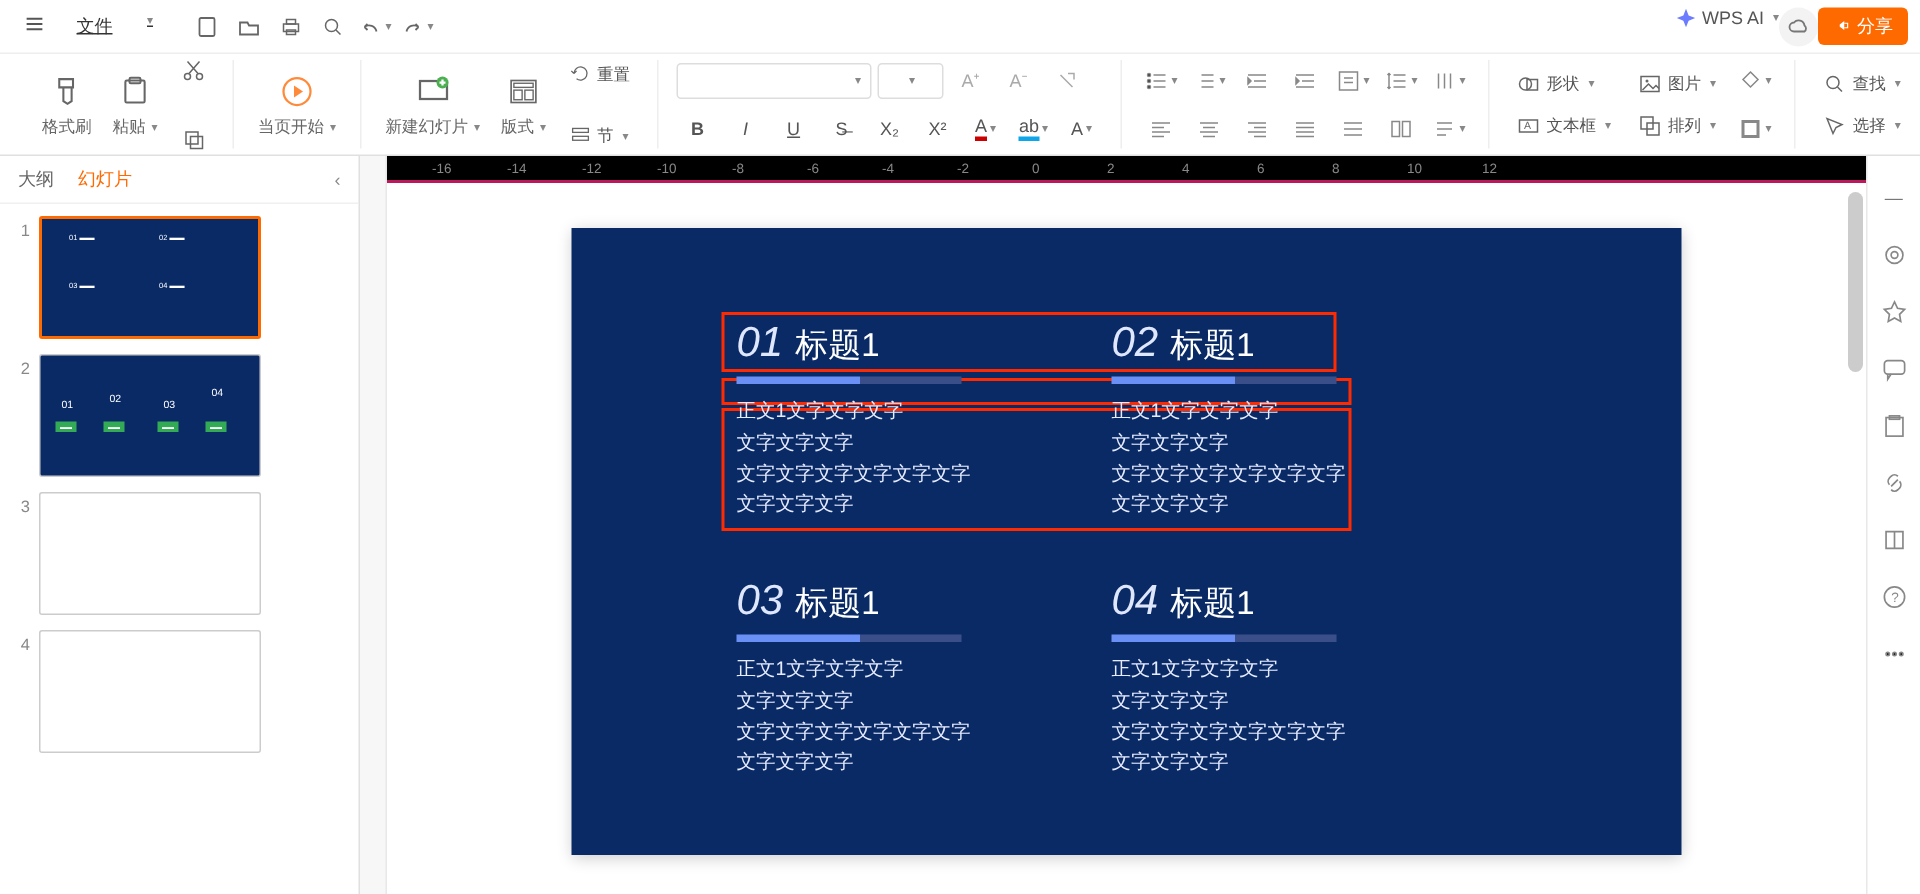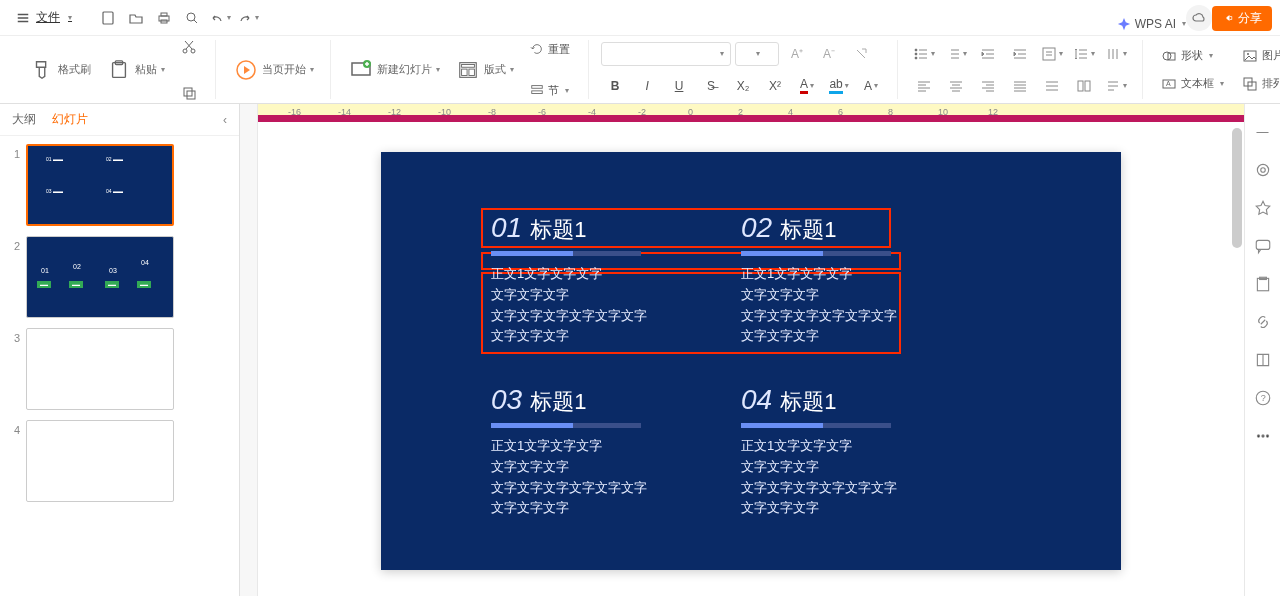--- a/index.html
+++ b/index.html
@@ -1,36 +1,36 @@
 <!DOCTYPE html>
 <html><head>
 <meta charset="utf-8">
 <style>
   * { box-sizing: border-box; margin: 0; padding: 0; font-family: "Microsoft YaHei", sans-serif; }
   body { background: #fff; width: 1280px; height: 596px; overflow: hidden; font-size: 12px; color: #333; }
   
   
   .title-bar { height: 36px; display: flex; align-items: center; padding: 0 8px; border-bottom: 1px solid #eee; }
-  .file-menu { display: flex; align-items: center; gap: 6px; padding: 4px 8px; cursor: pointer; text-decoration: underline; }
+  .file-menu { display: flex; gap: 21px; padding: 4px 8px; cursor: pointer; text-decoration: underline; }
   .file-menu svg { width: 14px; height: 14px; }
   .qat { display: flex; gap: 2px; margin-left: 6px; }
   .qat-btn { width: 26px; height: 26px; display: flex; align-items: center; justify-content: center; border-radius: 4px; cursor: pointer; color: #555; }
   .qat-sep { width: 1px; background: #e0e0e0; margin: 6px 4px; }
   .tabs { display: flex; gap: 18px; margin-left: 18px; }
   .tab { padding: 6px 4px; cursor: pointer; color: #444; }
   .tab.active { color: #ff6a00; border-bottom: 2px solid #ff6a00; font-weight: 500; }
-  .title-right { margin-left: auto; display: flex; align-items: flex-end; }
+  .title-right { margin-left: auto; display: flex; align-items: flex-start; }
   .ai-label { display: flex; align-items: center; gap: 4px; color: #555; }
   .cloud-btn { width: 26px; height: 26px; display:flex; align-items:center; justify-content:center; border-radius:50%; background:#f3f3f3; cursor:pointer; color:#666; }
   .share-btn { background: #ff6a00; color: #fff; padding: 4px 10px; border-radius: 4px; display: flex; align-items: center; gap: 4px; cursor: pointer; }
 
   
   .ribbon { height: 68px; display: flex; align-items: stretch; padding: 4px 12px; border-bottom: 1px solid #e0e0e0; gap: 0; }
   .ribbon-group { display: flex; align-items: center; padding: 0 12px; border-right: 1px solid #eee; gap: 6px; }
-  .rb-big { display: flex; flex-direction: row; align-items: center; gap: 2px; cursor: pointer; padding: 2px 4px; }
+  .rb-big { display: flex; flex-direction: column; align-items: center; gap: 2px; cursor: pointer; padding: 2px 4px; }
   .rb-big .icon { width: 28px; height: 28px; display:flex; align-items:center; justify-content:center; color:#555; }
   .rb-big .lbl { font-size: 11px; color: #666; white-space: nowrap; display:flex; align-items:center; gap:2px; }
   .rb-col { display: flex; flex-direction: column; gap: 20px; }
   .rb-small { width: 28px; height: 26px; display:flex; align-items:center; justify-content:center; cursor:pointer; color:#555; border-radius:3px; }
   .rb-row { display:flex; gap:4px; align-items:center; }
   .font-name { width: 130px; height: 24px; border:1px solid #ddd; border-radius:3px; padding:0 6px; display:flex; align-items:center; justify-content:space-between; color:#888; font-size:11px; }
   .font-size { width: 44px; height:24px; border:1px solid #ddd; border-radius:3px; padding:0 4px; display:flex; align-items:center; justify-content:center; color:#888; font-size:11px; }
   .dd { font-size:8px; color:#888; margin-left:2px; }
   .rb-label-btn { display:flex; align-items:center; gap:4px; padding:3px 6px; cursor:pointer; color:#555; border-radius:3px; font-size:11px; white-space:nowrap; }
 
@@ -44,21 +44,21 @@
   .thumbs { flex:1; overflow:auto; padding:8px 6px; }
   .thumb-row { display:flex; align-items:flex-start; gap:6px; margin-bottom:10px; }
   .thumb-num { width:14px; text-align:right; color:#888; font-size:11px; padding-top:4px; }
   .thumb { width:148px; height:82px; border:1px solid #ccc; border-radius:2px; background:#fff; position:relative; overflow:hidden; }
   .thumb.selected { border:2px solid #ff6a00; }
   .thumb.dark { background:#0a2a66; }
   .thumb.dark .mini-block { position:absolute; color:#fff; font-size:5px; }
   
   .ruler-v { width:18px; background:#f7f7f7; border-right:1px solid #e8e8e8; position:relative; }
   .canvas-wrap { flex:1; background:#fff; display:flex; flex-direction:column; position:relative; }
-  .ruler-h { height:18px; background:#fef9c3; border-bottom:7px solid #be185d; display:flex; align-items:center; justify-content:center; position:relative; overflow:hidden; }
+  .ruler-h { height:18px; background:#000000; border-bottom:2px solid #be185d; display:flex; align-items:center; justify-content:center; position:relative; overflow:hidden; }
   .ruler-h .tick { position:absolute; font-size:9px; color:#888; top:3px; }
   .canvas-scroll { flex:1; overflow:auto; display:flex; align-items:flex-start; justify-content:center; padding:30px 0; }
   .slide { width:740px; height:418px; background:#0a2a66; box-shadow:0 2px 10px rgba(0,0,0,.2); position:relative; color:#fff; }
   
   .redbox { position:absolute; border:2px solid #ff2a00; }
   .sec { position:absolute; }
   .sec .num { font-style:italic; font-size:28px; font-weight:300; color:#dfe7ff; }
   .sec .ttl { font-size:22px; margin-left:8px; }
   .sec-header { display:flex; align-items:baseline; }
   .hr-bar { height:5px; background:linear-gradient(to right, #6a8ff5 0%, #6a8ff5 55%, #3a4f8a 55%, #3a4f8a 100%); margin-top:6px; }

